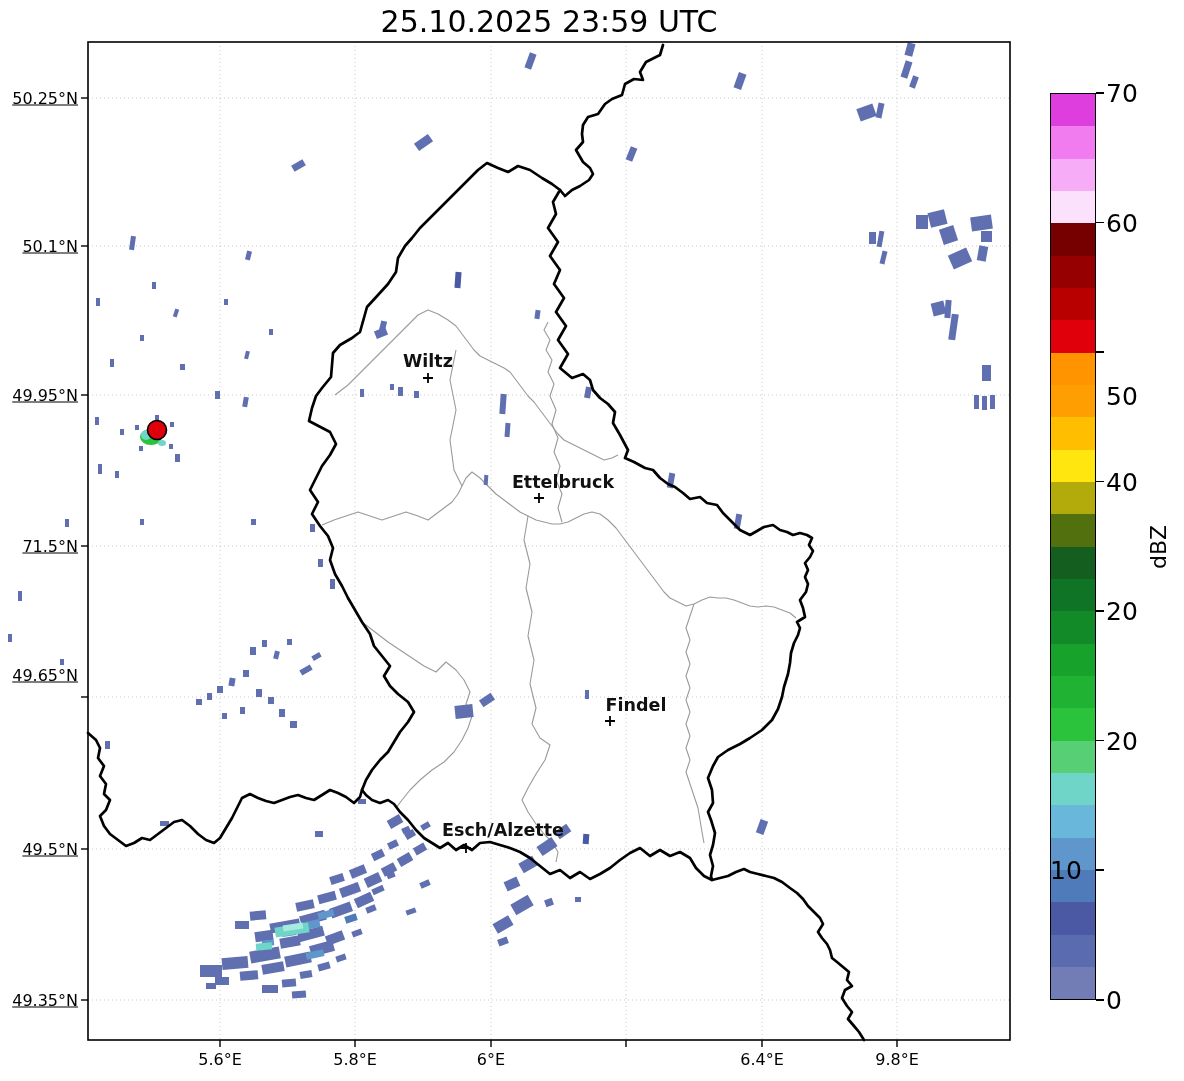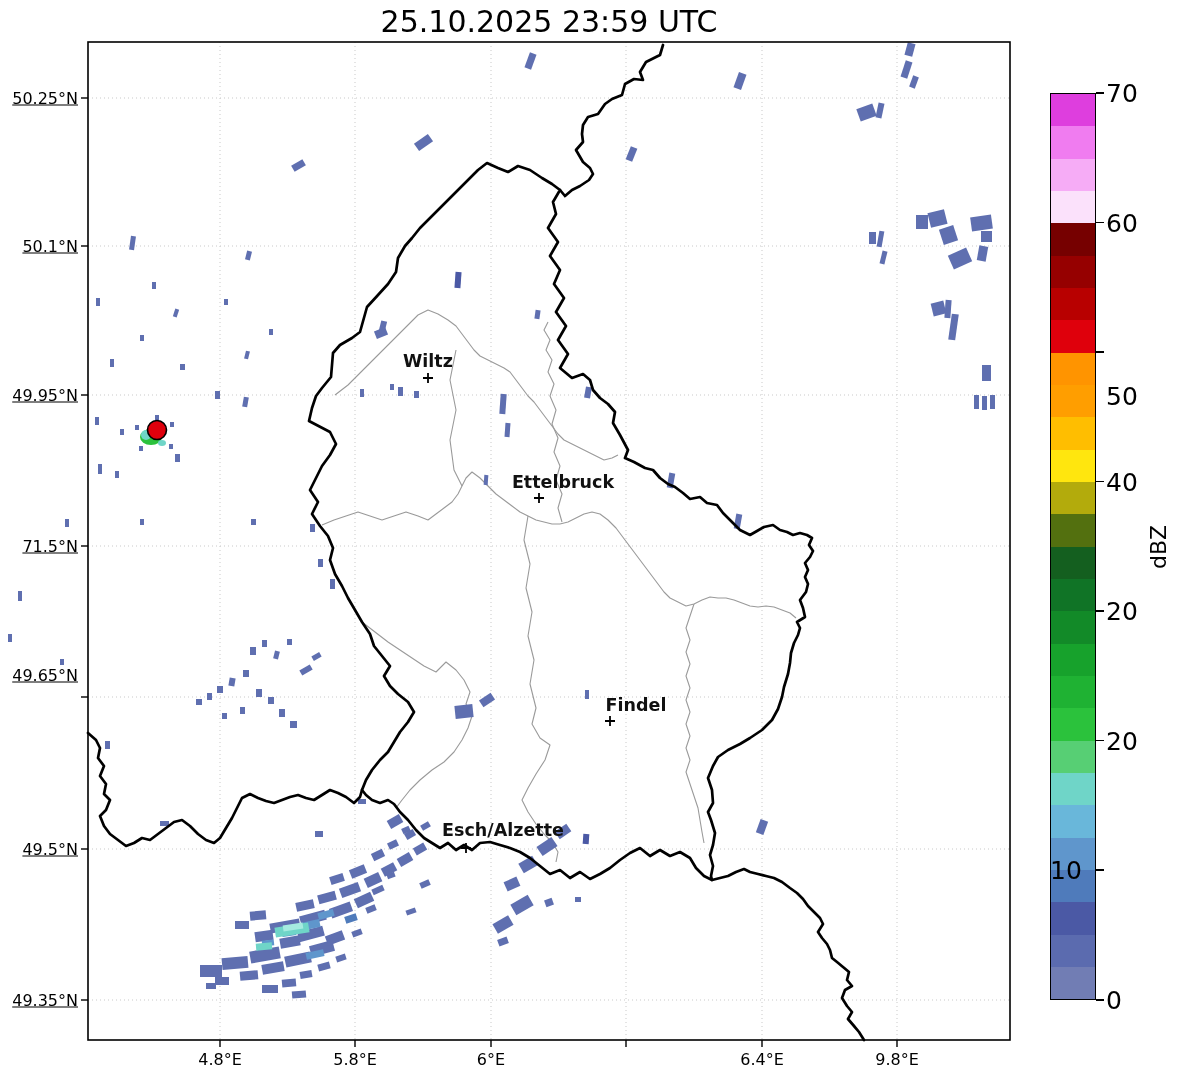--- a/index.html
+++ b/index.html
@@ -283,21 +283,21 @@
       <div class="band" style="background: rgb(111, 213, 200);"></div>
       <div class="band" style="background: rgb(105, 183, 218);"></div>
       <div class="band" style="background: rgb(95, 150, 204);"></div>
       <div class="band" style="background: rgb(79, 123, 187);"></div>
       <div class="band" style="background: rgb(75, 89, 165);"></div>
       <div class="band" style="background: rgb(91, 107, 175);"></div>
       <div class="band" style="background: rgb(113, 125, 180);"></div>
     </div>
   <div class="cbar-title" id="cbar-title" style="left: 1158px; top: 546.5px;">dBZ</div>
 
-<span class="axis-label lon" style="left: 220px; top: 1050px;">4.8°E</span>
+<span class="axis-label lon" style="left: 220px; top: 1050px;">5.6°E</span>
     <span class="axis-label lon" style="left: 355px; top: 1050px;">5.8°E</span>
     <span class="axis-label lon" style="left: 491px; top: 1050px;">6°E</span>
     <span class="axis-label lon" style="left: 626px; top: 1050px; margin-top: 28px;">6.2°E</span>
     <span class="axis-label lon" style="left: 762px; top: 1050px;">6.4°E</span>
     <span class="axis-label lon" style="left: 897px; top: 1050px;">9.8°E</span>
     <span class="axis-label lat" style="left: 78px; top: 98px;">50.25°N</span>
     <span class="axis-label lat" style="left: 78px; top: 246px;">50.1°N</span>
     <span class="axis-label lat" style="left: 78px; top: 395px;">49.95°N</span>
     <span class="axis-label lat" style="left: 78px; top: 546px;">71.5°N</span>
     <span class="axis-label lat" style="left: 78px; top: 675px;">49.65°N</span>

